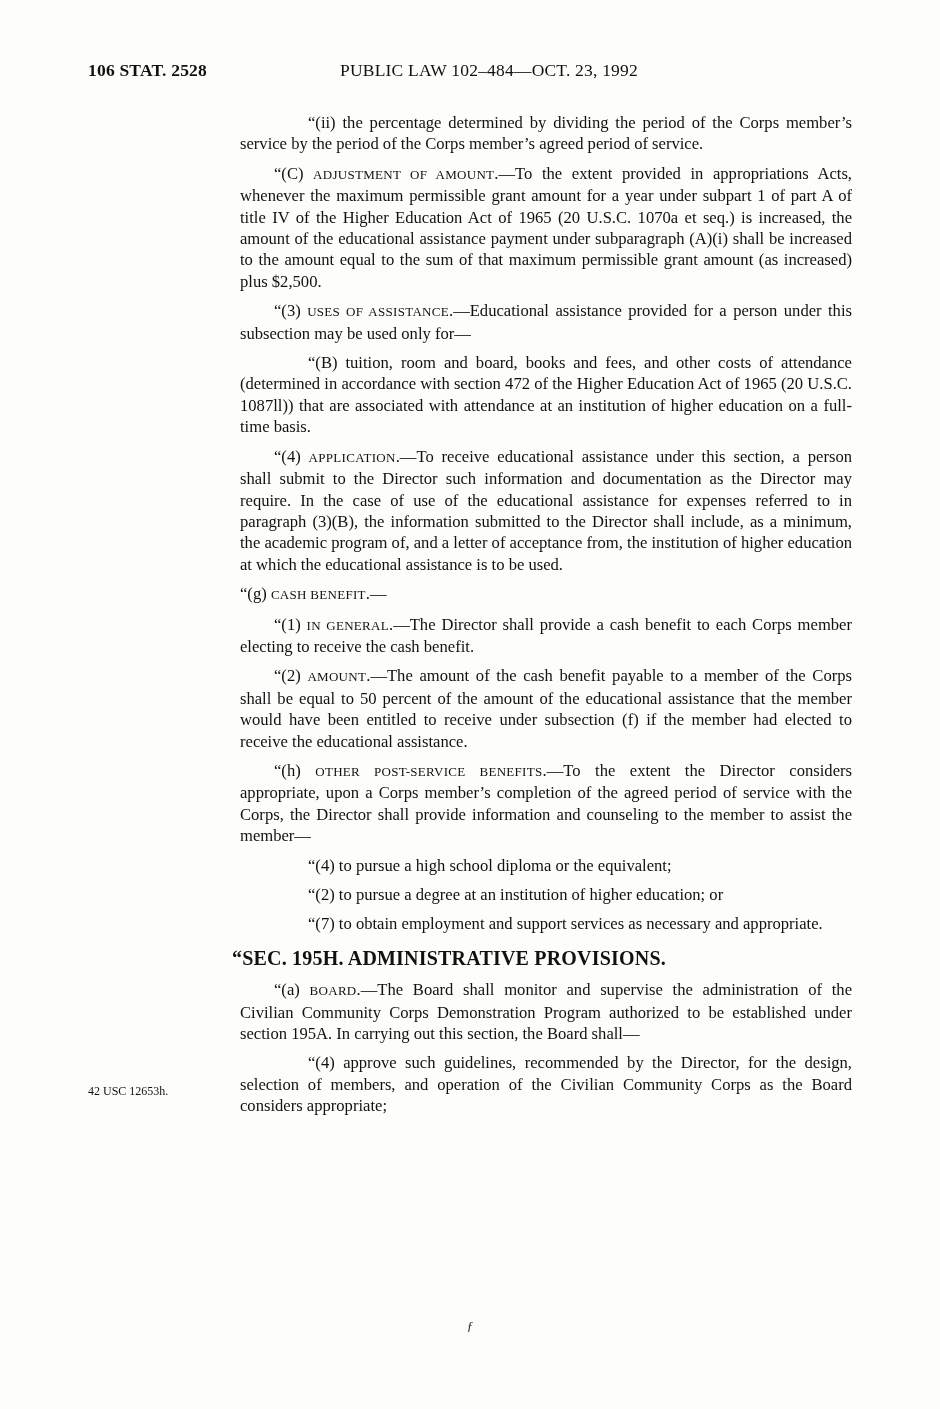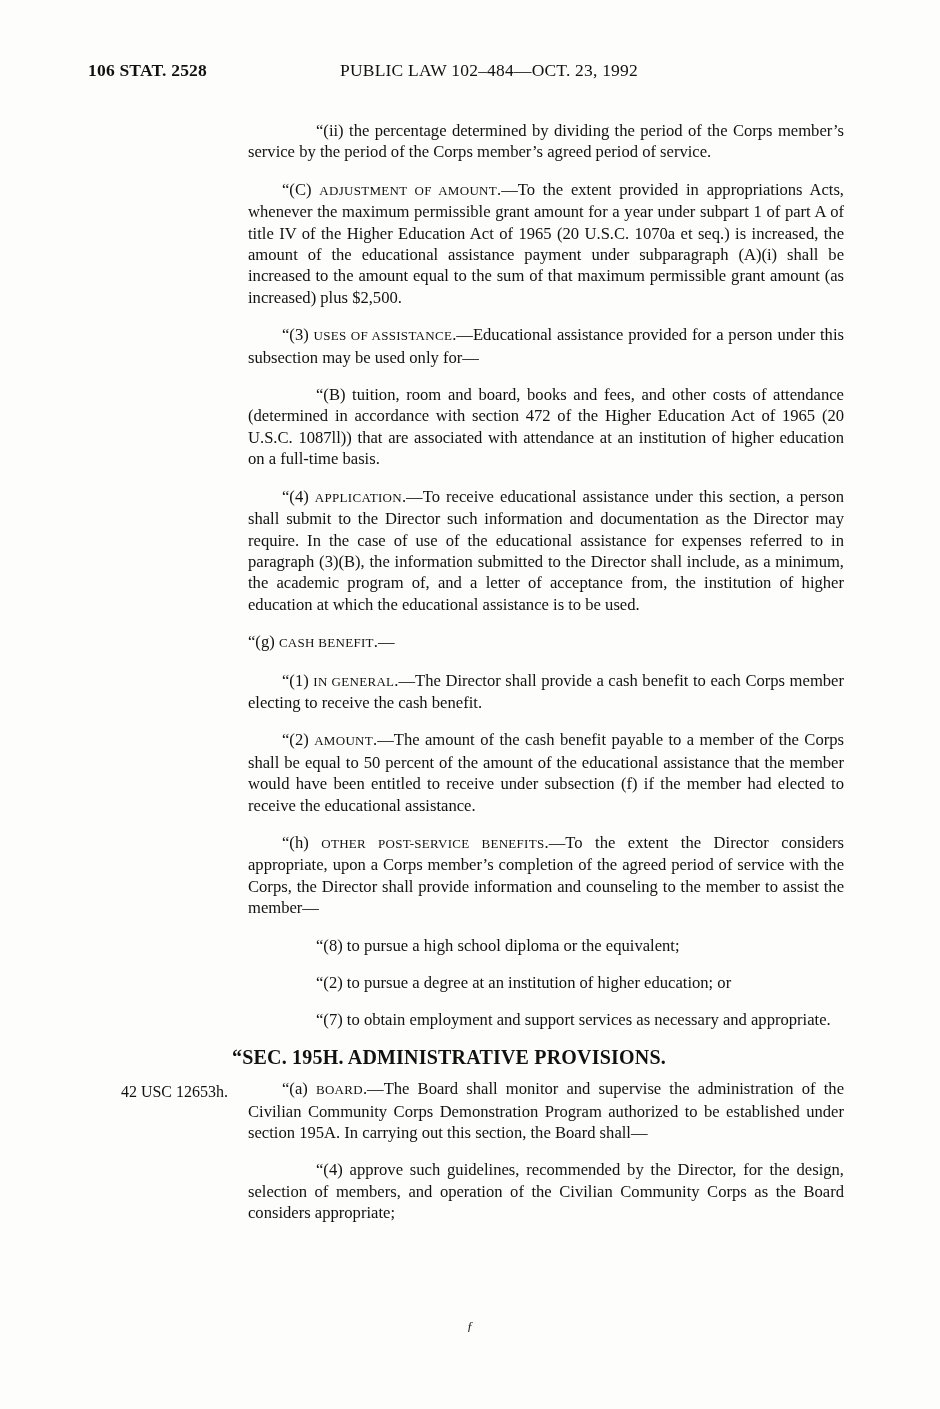--- a/index.html
+++ b/index.html
@@ -51,21 +51,21 @@
     position: absolute;
     left: 232px;
     top: 104px;
     width: 628px;
     font-size: 16.6px;
     line-height: 21.4px;
     text-align: justify;
     text-justify: inter-word;
   }
   .body-col p {
-    margin: 16px;
+    margin: 8px;
   }
   .ind-0 { text-indent: 0; }
   .ind-1 { text-indent: 34px; }
   .ind-2 { text-indent: 68px; }
   .caps-sm {
     font-size: 13px;
     letter-spacing: 0.3px;
   }
   
   .sec-head-row {
@@ -74,24 +74,24 @@
   }
   .sec-head {
     font-weight: bold;
     font-size: 20px;
     letter-spacing: 0.2px;
   }
   .margin-note {
     position: absolute;
     left: 88px;
     width: 140px;
-    font-size: 16px;
+    font-size: 12px;
     font-family: "Liberation Serif", serif;
     line-height: 15px;
-    text-align: right;
+    text-align: left;
   }
   .note-1 {
     top: 1084px;
   }
   .footer-mark {
     position: absolute;
     left: 0;
     top: 1318px;
     width: 940px;
     text-align: center;
@@ -113,21 +113,21 @@
   <div class="body-col">
     <p class="ind-2">“(ii) the percentage determined by dividing the period of the Corps member’s service by the period of the Corps member’s agreed period of service.</p>
     <p class="ind-1">“(C) <span class="caps-sm">ADJUSTMENT OF AMOUNT</span>.—To the extent provided in appropriations Acts, whenever the maximum permissible grant amount for a year under subpart 1 of part A of title IV of the Higher Education Act of 1965 (20 U.S.C. 1070a et seq.) is increased, the amount of the educational assistance payment under subparagraph (A)(i) shall be increased to the amount equal to the sum of that maximum permissible grant amount (as increased) plus $2,500.</p>
     <p class="ind-1">“(3) <span class="caps-sm">USES OF ASSISTANCE</span>.—Educational assistance provided for a person under this subsection may be used only for—</p>
     <p class="ind-2">“(B) tuition, room and board, books and fees, and other costs of attendance (determined in accordance with section 472 of the Higher Education Act of 1965 (20 U.S.C. 1087ll)) that are associated with attendance at an institution of higher education on a full-time basis.</p>
     <p class="ind-1">“(4) <span class="caps-sm">APPLICATION</span>.—To receive educational assistance under this section, a person shall submit to the Director such information and documentation as the Director may require. In the case of use of the educational assistance for expenses referred to in paragraph (3)(B), the information submitted to the Director shall include, as a minimum, the academic program of, and a letter of acceptance from, the institution of higher education at which the educational assistance is to be used.</p>
     <p class="ind-0">“(g) <span class="caps-sm">CASH BENEFIT</span>.—</p>
     <p class="ind-1">“(1) <span class="caps-sm">IN GENERAL</span>.—The Director shall provide a cash benefit to each Corps member electing to receive the cash benefit.</p>
     <p class="ind-1">“(2) <span class="caps-sm">AMOUNT</span>.—The amount of the cash benefit payable to a member of the Corps shall be equal to 50 percent of the amount of the educational assistance that the member would have been entitled to receive under subsection (f) if the member had elected to receive the educational assistance.</p>
     <p class="ind-1">“(h) <span class="caps-sm">OTHER POST-SERVICE BENEFITS</span>.—To the extent the Director considers appropriate, upon a Corps member’s completion of the agreed period of service with the Corps, the Director shall provide information and counseling to the member to assist the member—</p>
-    <p class="ind-2">“(8) to pursue a high school diploma or the equivalent;</p>
+    <p class="ind-2">“(4) to pursue a high school diploma or the equivalent;</p>
     <p class="ind-2">“(2) to pursue a degree at an institution of higher education; or</p>
     <p class="ind-2">“(7) to obtain employment and support services as necessary and appropriate.</p>
 
     <div class="sec-head-row">
       <div class="sec-head">“SEC. 195H. ADMINISTRATIVE PROVISIONS.</div>
     </div>
 
     <p class="ind-1" style="margin-top:10px">“(a) <span class="caps-sm">BOARD</span>.—The Board shall monitor and supervise the administration of the Civilian Community Corps Demonstration Program authorized to be established under section 195A. In carrying out this section, the Board shall—</p>
     <p class="ind-2">“(4) approve such guidelines, recommended by the Director, for the design, selection of members, and operation of the Civilian Community Corps as the Board considers appropriate;</p>
   </div>

